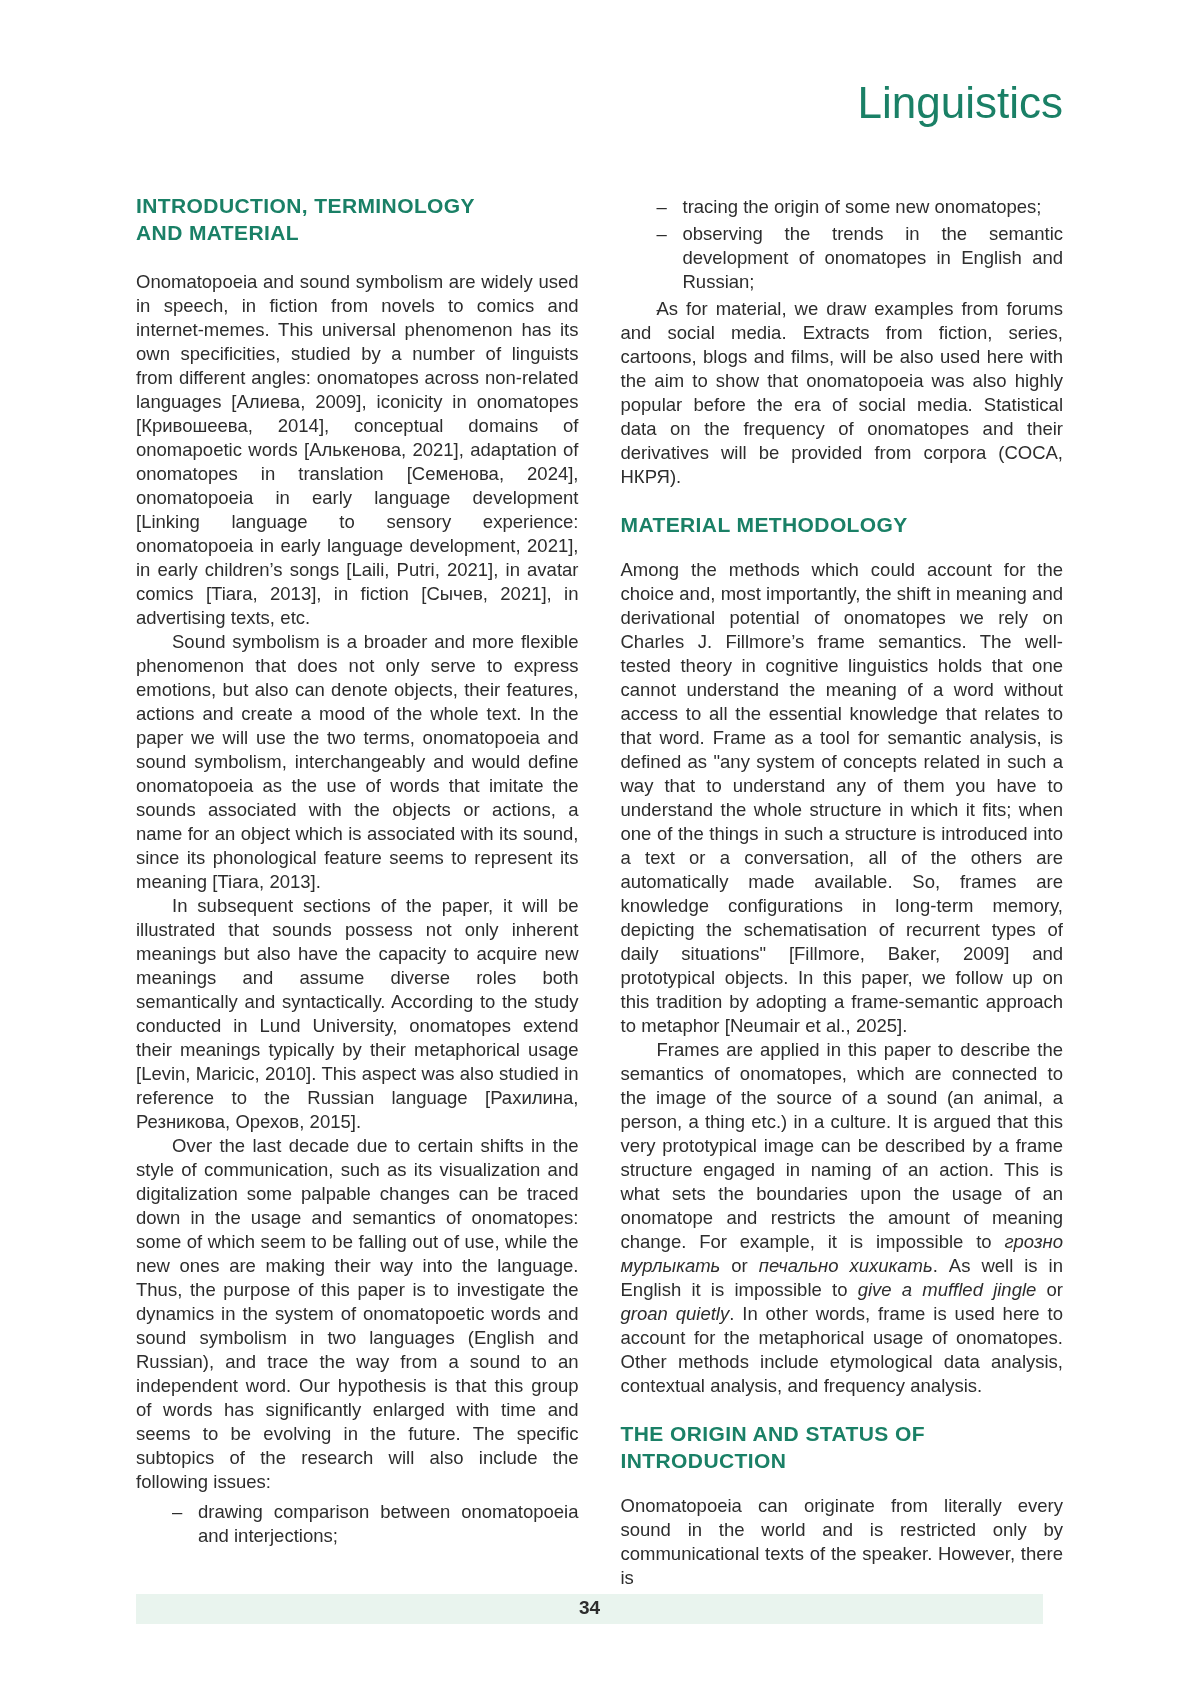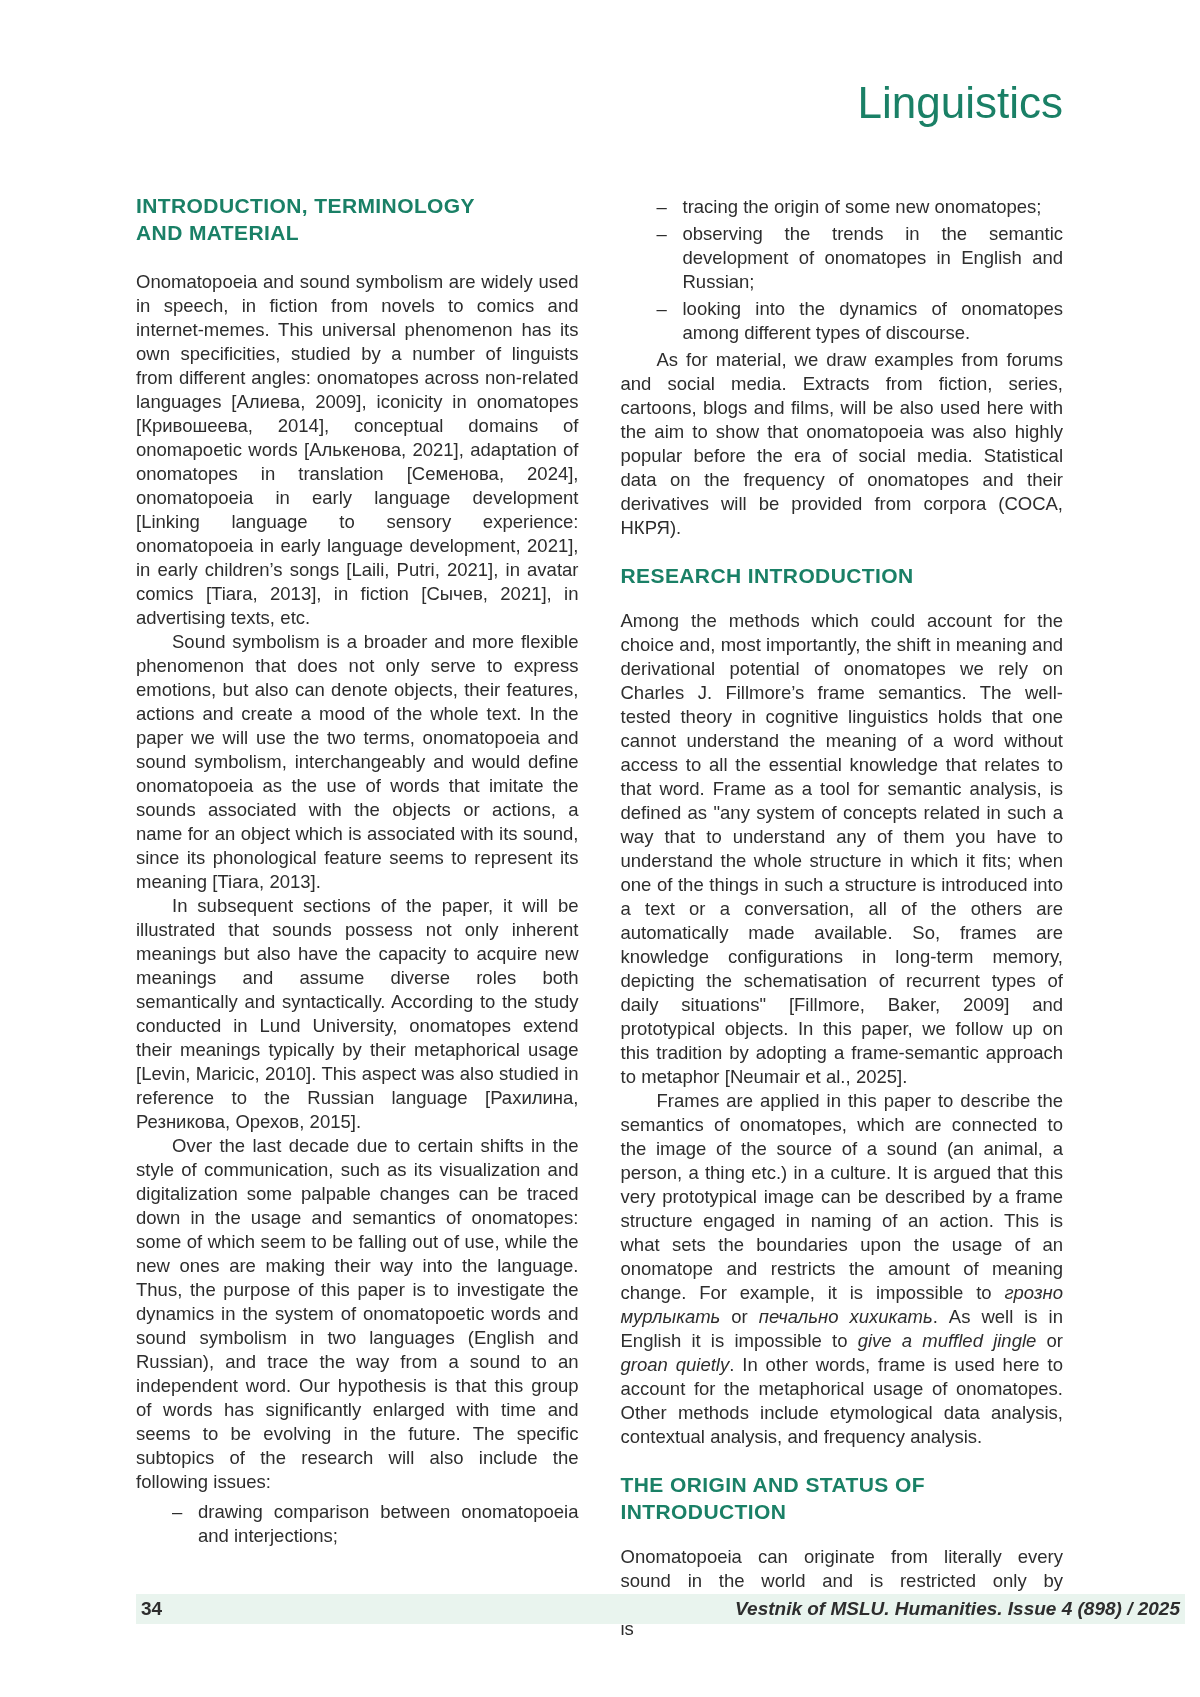--- a/index.html
+++ b/index.html
@@ -31,24 +31,24 @@
   .section-heading.mid { margin-top:22px; margin-bottom:20px; }
   .heading-line { display:block; }
   .bullet-list { margin:6px 0 0 0; }
   .bullet-item {
     position:relative; padding-left:62px; margin:3px 0;
     font-size:18.5px; line-height:24px; text-align:justify;
   }
   .bullet-item .bullet-marker { position:absolute; left:36px; top:0; }
   .it { font-style:italic; }
   .footer-bar {
-    position:absolute; left:136px; top:1594px; width:1049px; height:30px;
+    position:absolute; left:136px; top:1594px; width:907px; height:30px;
     background:var(--footer-bg); display:flex; align-items:center;
-    justify-content:space-between; box-sizing:border-box; padding:15px 5px;
-    font-size:19px; font-weight:bold; color:var(--ink);
+    justify-content:space-between; box-sizing:border-box; padding:3px 5px;
+    font-size:19px; font-weight:bold; color:var(--ink);flex-direction:column;
   }
   .footer-journal { font-style:italic; }
 </style>
 </head>
 <body>
 
 <div class="page-title">Linguistics</div>
 
 <div class="columns">
 
@@ -74,32 +74,30 @@
       <div class="bullet-item">
         <span class="bullet-marker">–</span>
         <span>tracing the origin of some new onomatopes;</span>
       </div>
       <div class="bullet-item">
         <span class="bullet-marker">–</span>
         <span>observing the trends in the semantic development of onomatopes in English and Russian;</span>
       </div>
       <div class="bullet-item">
         <span class="bullet-marker">–</span>
-        <span>looking into the dynamics of onomatopes among different types of discourse.</span>
       </div>
     </div>
     <p class="para indent">As for material, we draw examples from forums and social media. Extracts from fiction, series, cartoons, blogs and films, will be also used here with the aim to show that onomatopoeia was also highly popular before the era of social media. Statistical data on the frequency of onomatopes and their derivatives will be provided from corpora (COCA, НКРЯ).</p>
 
-    <div class="section-heading mid">RESEARCH INTRODUCTION</div>
+    <div class="section-heading mid">MATERIAL METHODOLOGY</div>
     <p class="para">Among the methods which could account for the choice and, most importantly, the shift in meaning and derivational potential of onomatopes we rely on Charles J. Fillmore’s frame semantics. The well-tested theory in cognitive linguistics holds that one cannot understand the meaning of a word without access to all the essential knowledge that relates to that word. Frame as a tool for semantic analysis, is defined as "any system of concepts related in such a way that to understand any of them you have to understand the whole structure in which it fits; when one of the things in such a structure is introduced into a text or a conversation, all of the others are automatically made available. So, frames are knowledge configurations in long-term memory, depicting the schematisation of recurrent types of daily situations" [Fillmore, Baker, 2009] and prototypical objects. In this paper, we follow up on this tradition by adopting a frame-semantic approach to metaphor [Neumair et al., 2025].</p>
 
     <p class="para indent"><span>Frames are applied in this paper to describe the semantics of onomatopes, which are connected to the image of the source of a sound (an animal, a person, a thing etc.) in a culture. It is argued that this very prototypical image can be described by a frame structure engaged in naming of an action. This is what sets the boundaries upon the usage of an onomatope and restricts the amount of meaning change. For example, it is impossible to </span><span class="it">грозно мурлыкать</span><span> or </span><span class="it">печально хихикать</span><span>. As well is in English it is impossible to </span><span class="it">give a muffled jingle</span><span> or </span><span class="it">groan quietly</span><span>. In other words, frame is used here to account for the metaphorical usage of onomatopes. Other methods include etymological data analysis, contextual analysis, and frequency analysis.</span></p>
 
     <div class="section-heading mid">THE ORIGIN AND STATUS OF INTRODUCTION</div>
     <p class="para">Onomatopoeia can originate from literally every sound in the world and is restricted only by communicational texts of the speaker. However, there is</p>
   </div>
 
 </div>
 
 <div class="footer-bar">
   <span class="footer-page-number">34</span>
-  <span class="footer-journal">Vestnik of MSLU. Humanities. Issue 4 (898) / 2025</span>
 </div>
 
 </body></html>

